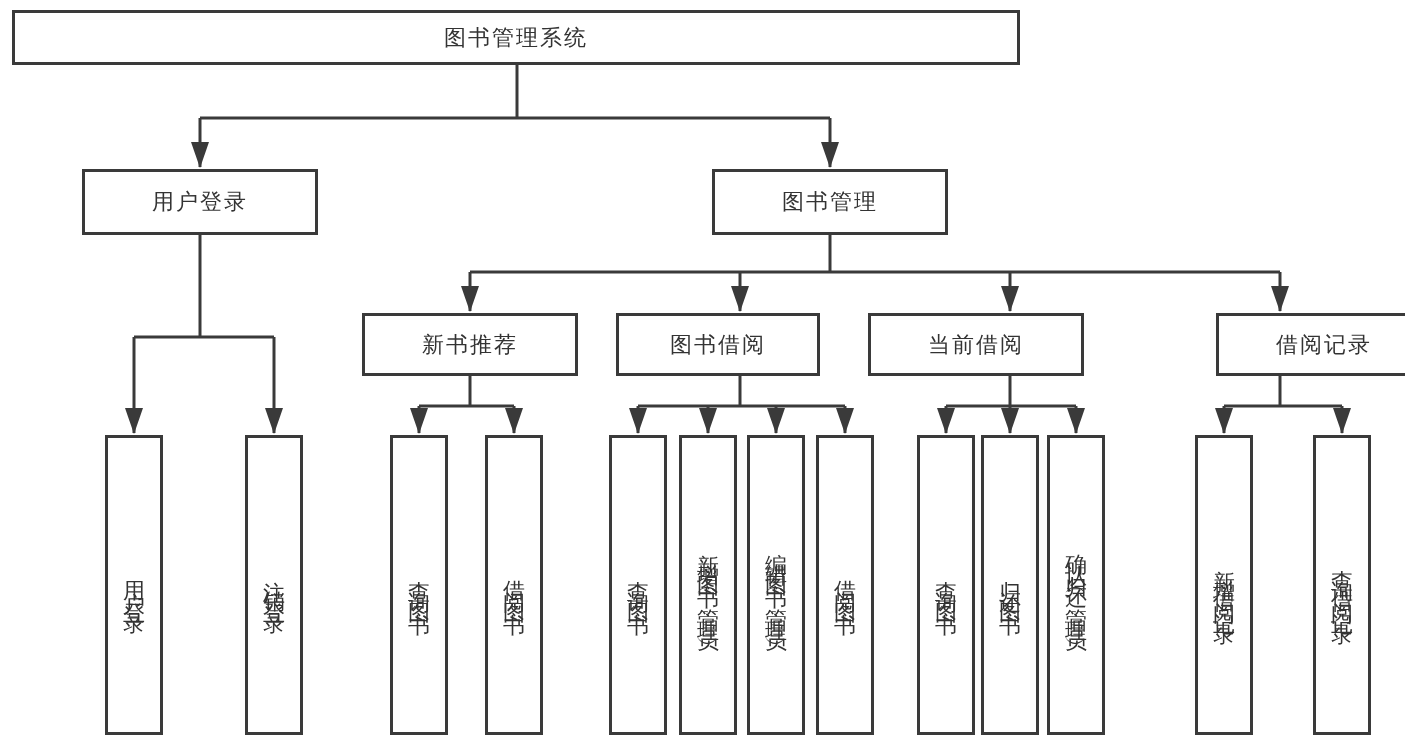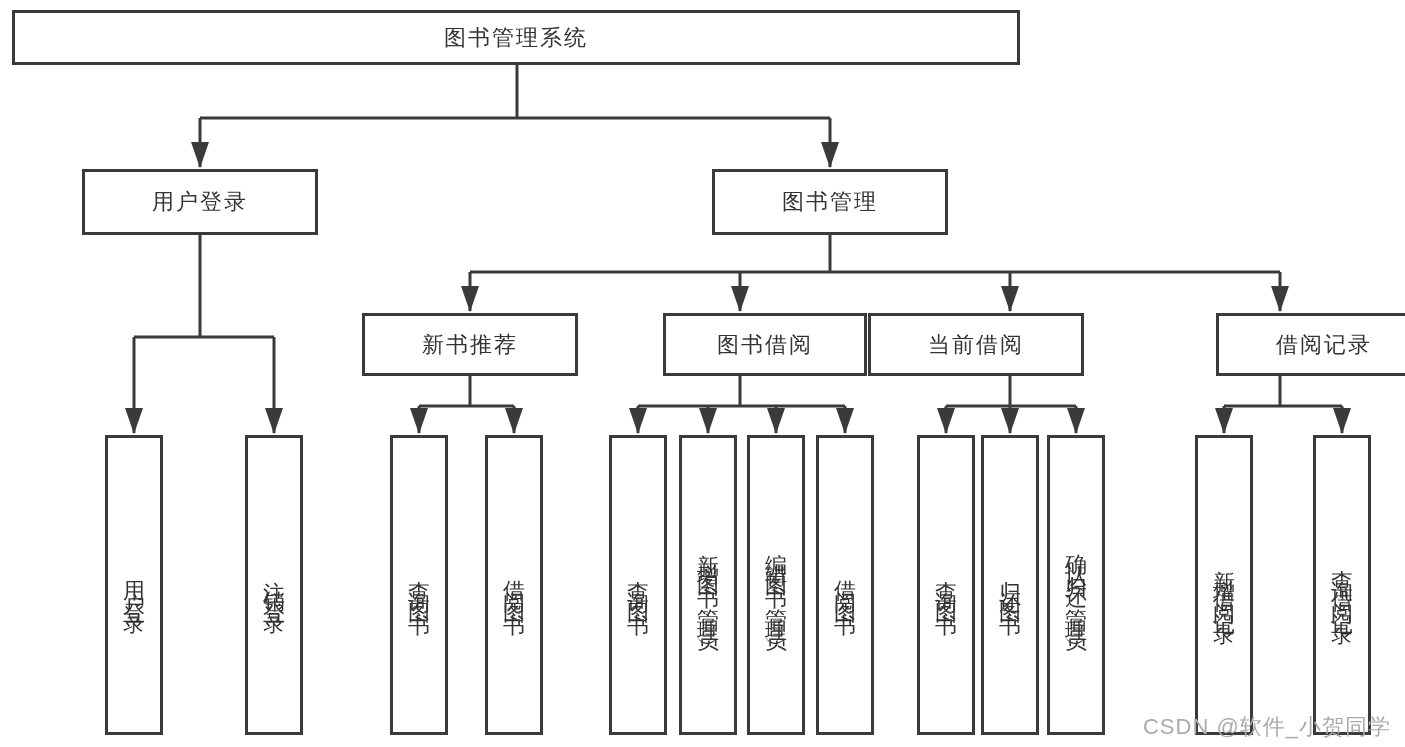--- a/index.html
+++ b/index.html
@@ -39,21 +39,21 @@
     white-space: normal;
     line-height: 1;
   }
   
   .n-root  { left: 12px;   top: 10px;  width: 1008px; height: 55px; }
   
   .n-login { left: 82px;   top: 169px; width: 236px;  height: 66px; }
   .n-mgmt  { left: 712px;  top: 169px; width: 236px;  height: 66px; }
   
   .n-l3a   { left: 362px;  top: 313px; width: 216px;  height: 63px; }
-  .n-l3b   { left: 663px;  top: 313px; width: 204px;  height: 63px; }
+  .n-l3b   { left: 616px;  top: 313px; width: 204px;  height: 63px; }
   .n-l3c   { left: 868px;  top: 313px; width: 216px;  height: 63px; }
   .n-l3d   { left: 1172px; top: 313px; width: 216px;  height: 63px; margin-left: 44px; }
   
   .lf-1a { left: 105px;  }
   .lf-1b { left: 245px;  }
   .lf-2a { left: 390px;  }
   .lf-2b { left: 485px;  }
   .lf-3a { left: 609px;  }
   .lf-3b { left: 679px;  }
   .lf-3c { left: 747px;  }
@@ -156,14 +156,13 @@
   <div class="node leaf lf-3c">编辑图书（管理员）</div>
   <div class="node leaf lf-3d">借阅图书</div>
 
   <div class="node leaf lf-4a">查询图书</div>
   <div class="node leaf lf-4b">归还图书</div>
   <div class="node leaf lf-4c">确认归还（管理员）</div>
 
   <div class="node leaf lf-5a">新增借阅记录</div>
   <div class="node leaf lf-5b">查询借阅记录</div>
 
-  <div class="watermark">CSDN @软件_小贺同学</div>
 </div>
 
 </body></html>

